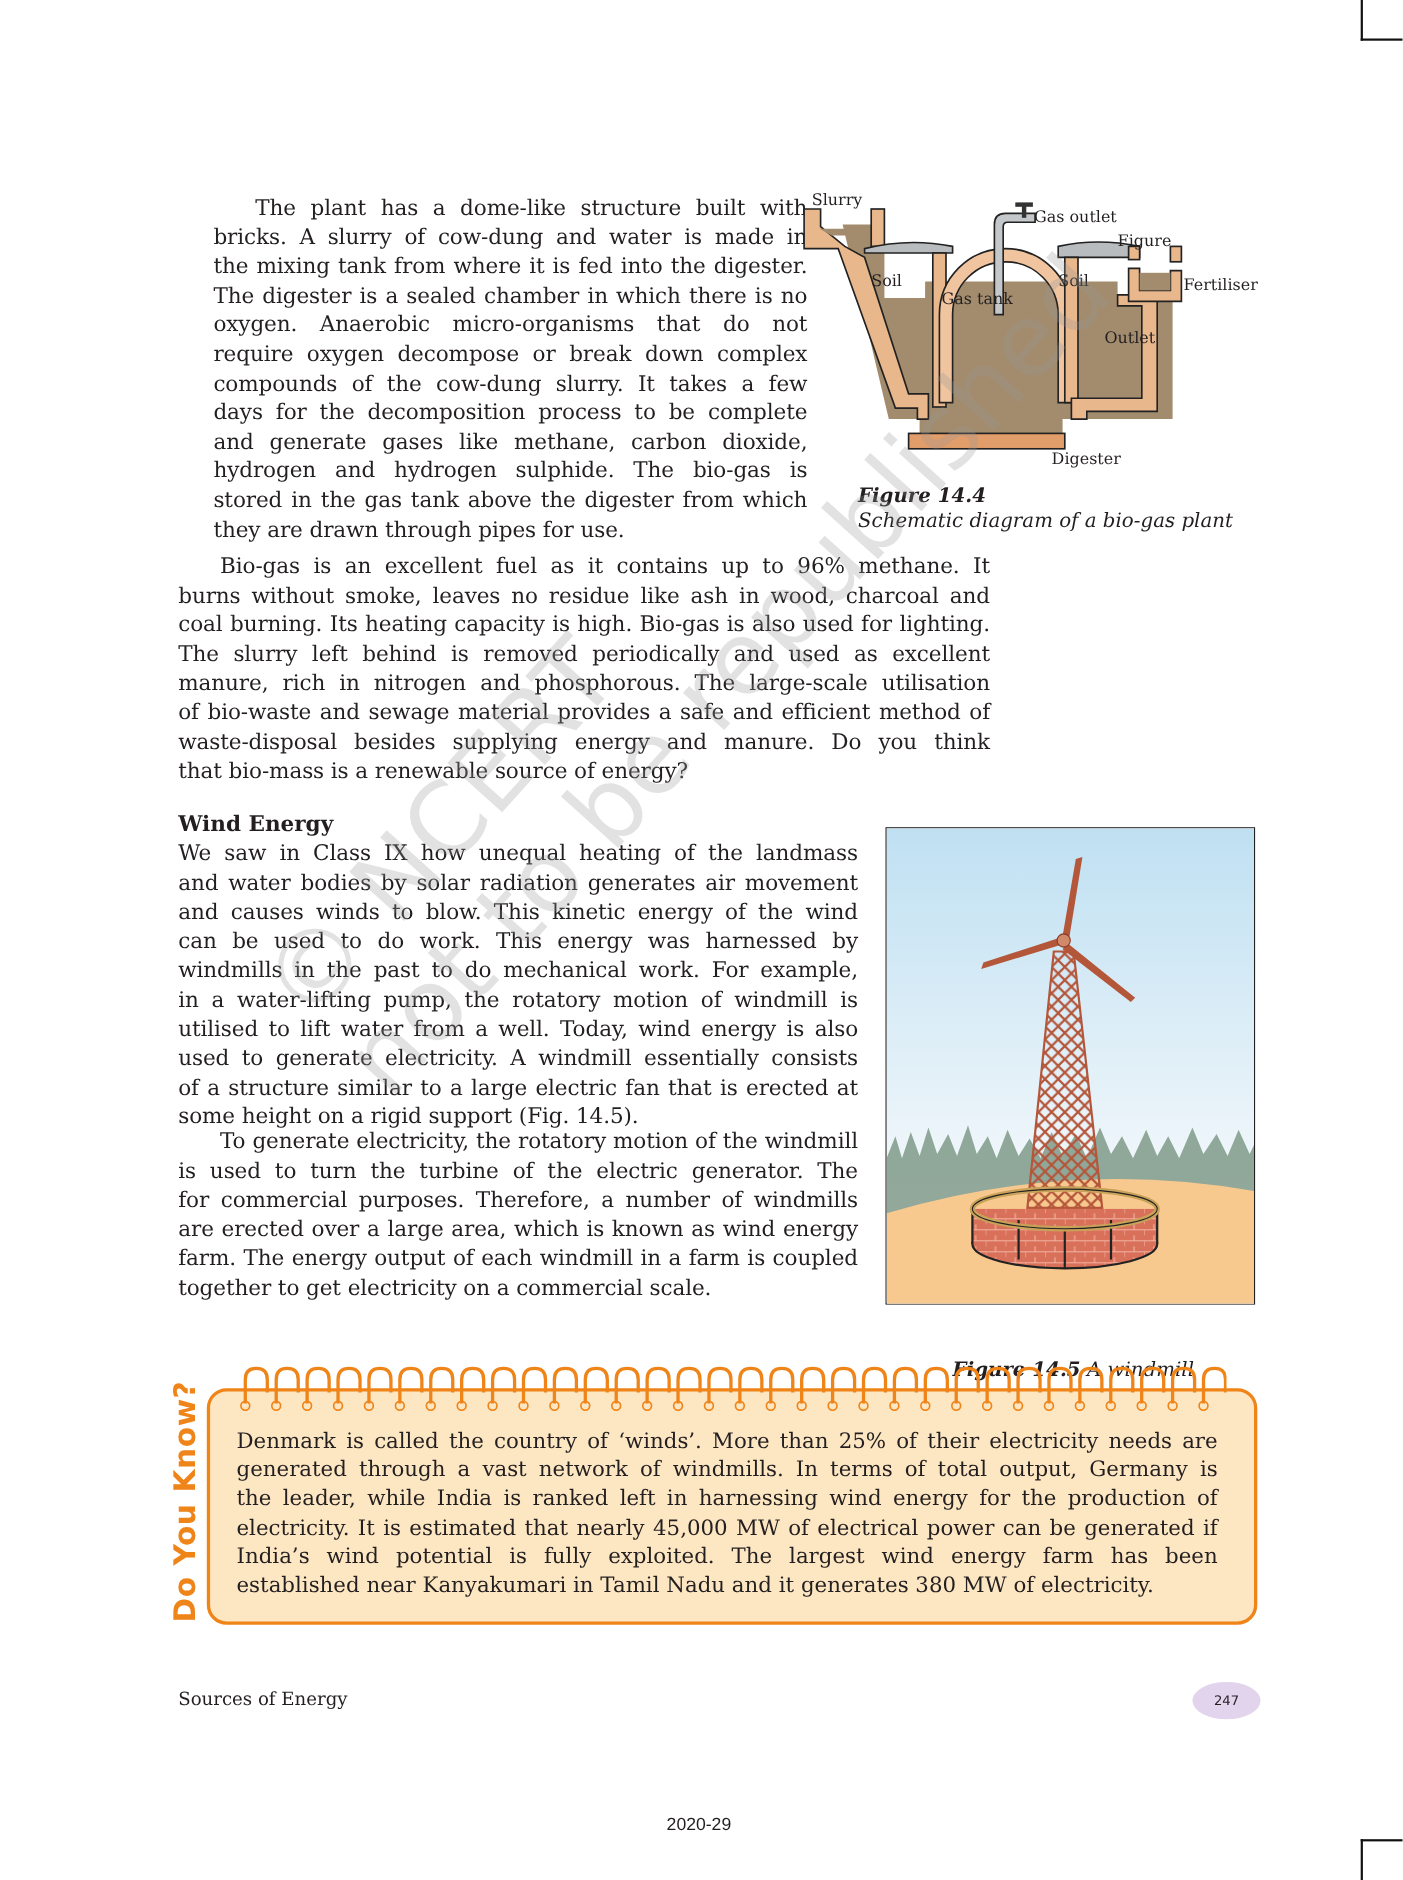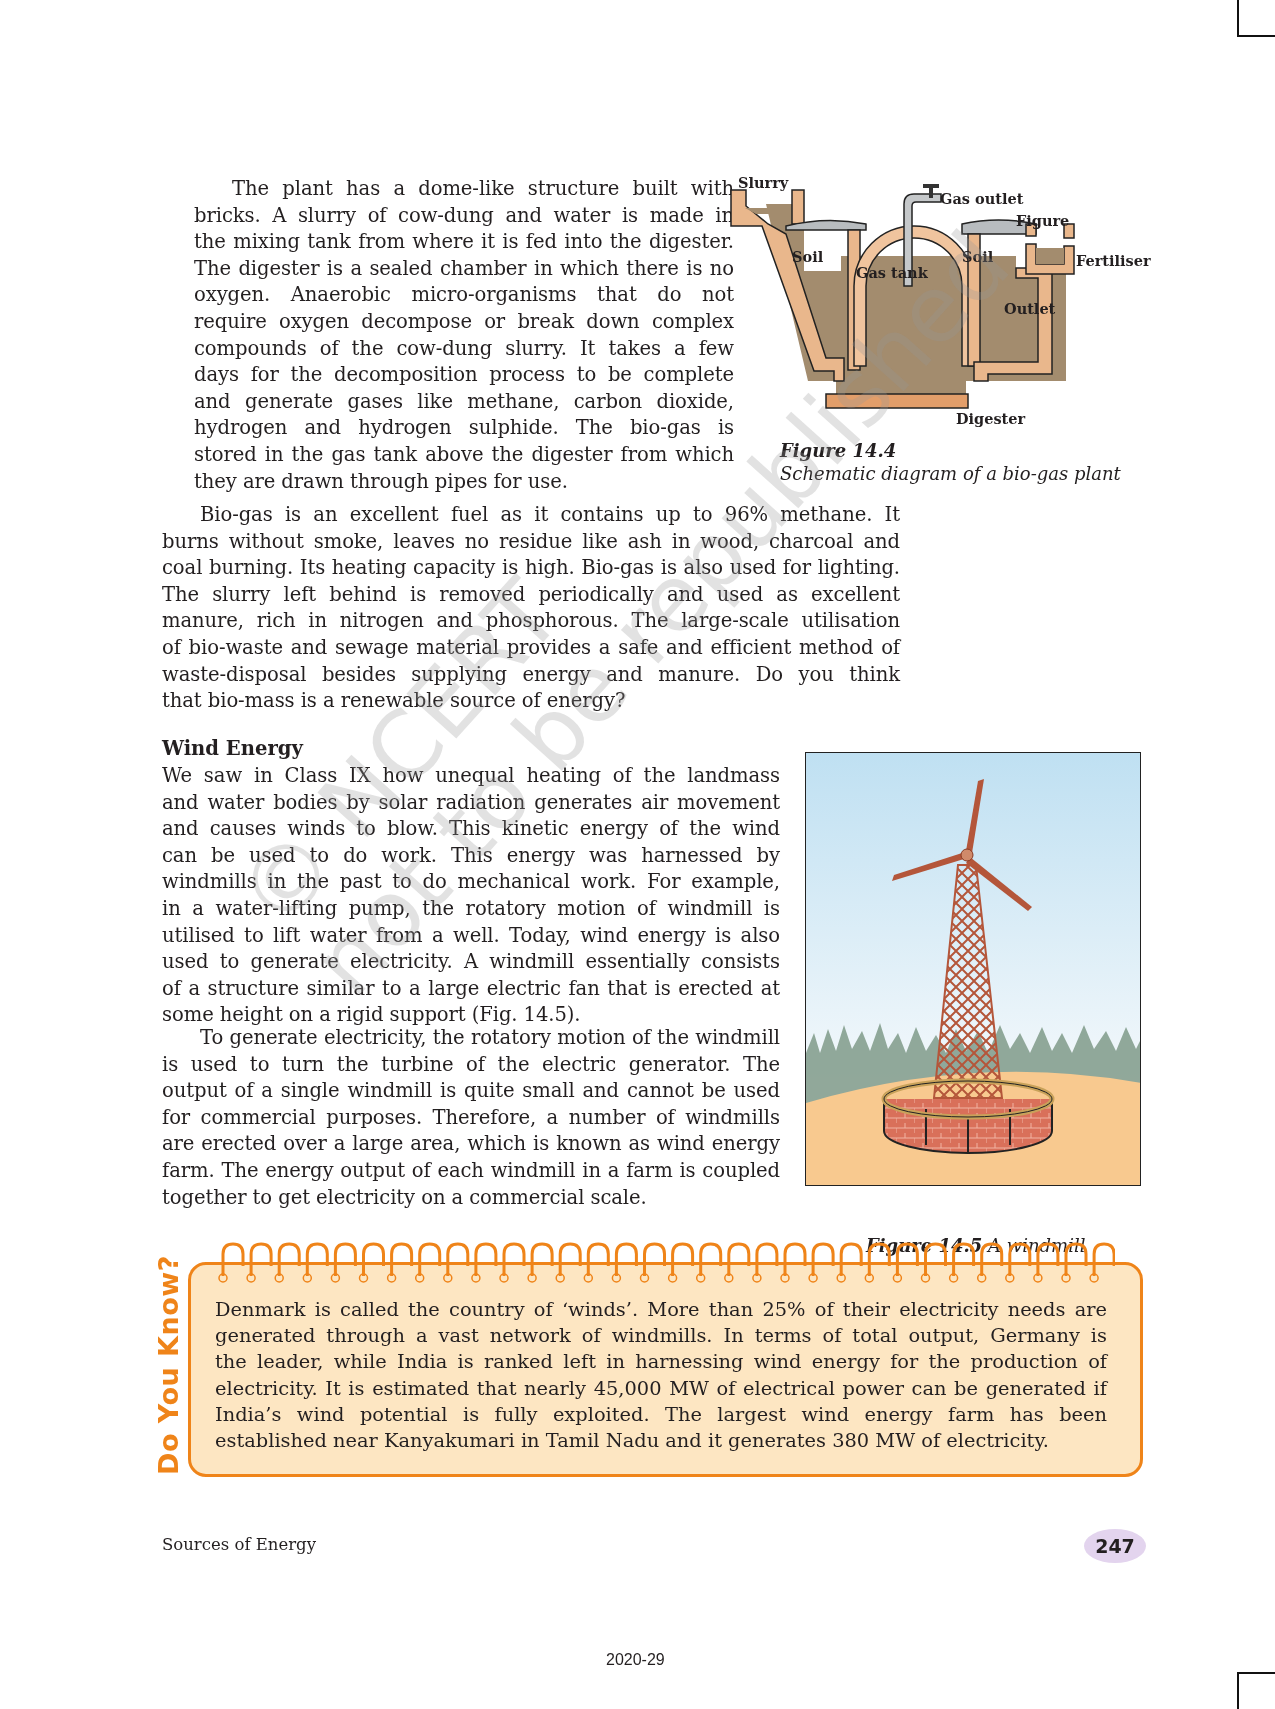--- a/index.html
+++ b/index.html
@@ -15,21 +15,21 @@
   .para .line.last { text-align-last: left; }
   .para .line.indent { padding-left: 38px; }
 
   #p1 { left: 162px; top: 176px; width: 540px; margin-left: 32px; }
   #p2 { left: 162px; top: 502px; width: 738px; }
   #h-wind { position: absolute; left: 162px; top: 737px; font-size: 19.6px; font-weight: bold; }
   #p3 { left: 162px; top: 763px; width: 618px; }
   #p4 { left: 162px; top: 1025px; width: 618px; }
 
   
-  #fig1 { position: absolute; left: 726px; top: 176px; width: 420px; height: 260px; font-weight: bold; }
+  #fig1 { position: absolute; left: 726px; top: 176px; width: 420px; height: 260px; }
   #fig1 svg { position: absolute; left: 0; top: 0; }
   .dlabel { position: absolute; font-size: 14.5px; white-space: nowrap; }
   #fig1-cap-title { position: absolute; left: 780px; top: 440px; font-size: 18px; font-weight: bold; font-style: italic; }
   #fig1-cap-text { position: absolute; left: 780px; top: 463px; font-size: 18px; font-style: italic; }
 
   
   #fig2 { position: absolute; left: 805px; top: 752px; width: 336px; height: 434px; border: 1.5px solid #222; overflow: hidden; }
   #fig2-cap { position: absolute; left: 866px; top: 1199px; font-size: 18px; white-space: nowrap; margin-top: 36px; }
   #fig2-cap b { font-style: italic; }
   #fig2-cap i { font-style: italic; }
@@ -44,21 +44,21 @@
                font-family: "DejaVu Sans", sans-serif; font-weight: bold; font-size: 27px; color: #f08a1c; white-space: nowrap; letter-spacing: 0.5px; }
   #dyk-box { position: absolute; left: 188px; top: 1262px; width: 955px; height: 215px; background: #fde6c2;
              border: 3px solid #ef8419; border-radius: 18px; }
   #dyk-rings { position: absolute; left: 215px; top: 1240px; }
   #dyk-text { position: absolute; left: 215px; top: 1297px; width: 892px; font-size: 19.4px; line-height: 26.2px; }
   #dyk-text .line { display: block; height: 26.2px; white-space: nowrap; text-align: justify; text-align-last: justify; }
   #dyk-text .line.last { text-align-last: left; }
 
   #footer-title { position: absolute; left: 162px; top: 1535px; font-size: 16.5px; }
   #page-num { position: absolute; left: 1084px; top: 1529px; width: 62px; height: 34px; border-radius: 50%;
-              background: #e3d4ee; font-family: "DejaVu Sans", sans-serif; font-weight: bold; font-size: 19px;
+              background: #e3d4ee; font-family: "DejaVu Sans", sans-serif; font-weight: normal; font-size: 12px;
               display: flex; align-items: center; justify-content: center; }
   #year { position: absolute; left: 606px; top: 1651px; font-family: "Liberation Sans", sans-serif; font-size: 16px; }
 </style>
 </head>
 <body>
 
 <div class="crop-mark crop-tr"></div>
 <div class="crop-mark crop-br"></div>
 
 <div id="p1" class="para">
@@ -140,21 +140,20 @@
   <span class="line">windmills in the past to do mechanical work. For example,</span>
   <span class="line">in a water-lifting pump, the rotatory motion of windmill is</span>
   <span class="line">utilised to lift water from a well. Today, wind energy is also</span>
   <span class="line">used to generate electricity. A windmill essentially consists</span>
   <span class="line">of a structure similar to a large electric fan that is erected at</span>
   <span class="line last">some height on a rigid support (Fig. 14.5).</span>
 </div>
 <div id="p4" class="para">
   <span class="line indent">To generate electricity, the rotatory motion of the windmill</span>
   <span class="line">is used to turn the turbine of the electric generator. The</span>
-  <span class="line">output of a single windmill is quite small and cannot be used</span>
   <span class="line">for commercial purposes. Therefore, a number of windmills</span>
   <span class="line">are erected over a large area, which is known as wind energy</span>
   <span class="line">farm. The energy output of each windmill in a farm is coupled</span>
   <span class="line last">together to get electricity on a commercial scale.</span>
 </div>
 
 <div id="fig2">
   <svg width="336" height="434" viewBox="0 0 336 434">
     <defs>
       <linearGradient id="sky" x1="0" y1="0" x2="0" y2="1">

